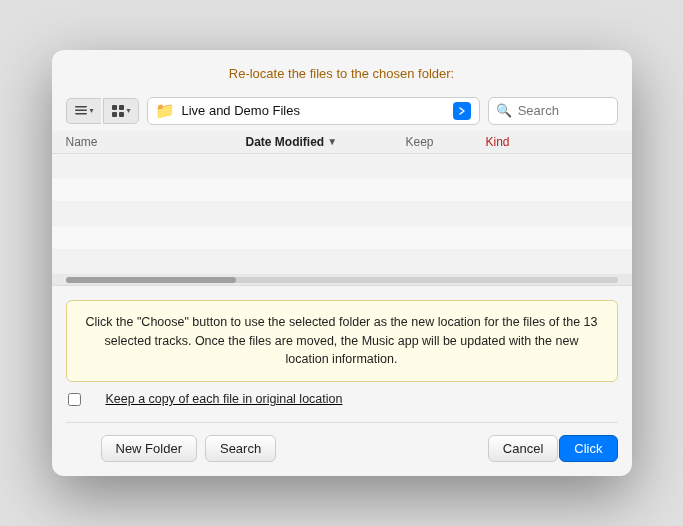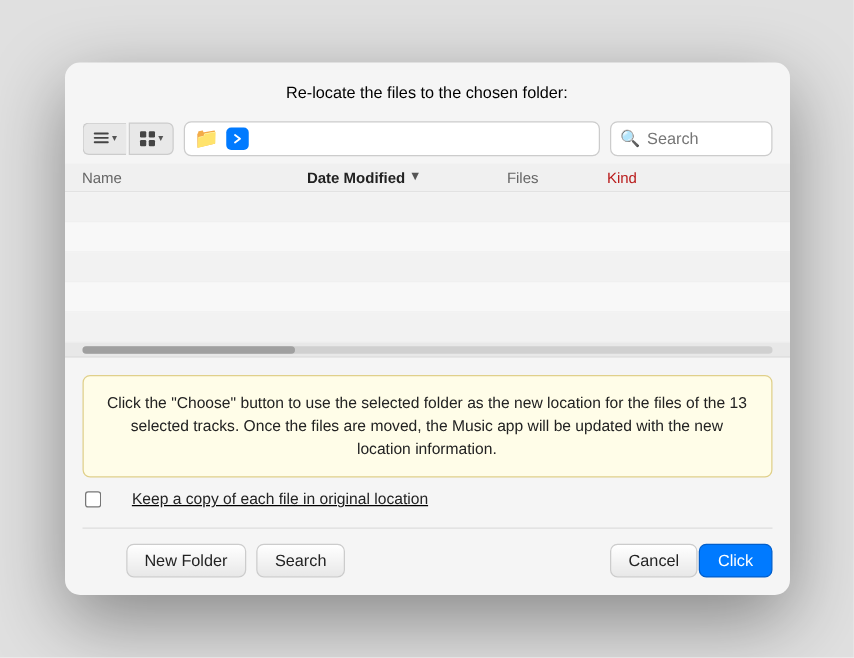--- a/index.html
+++ b/index.html
@@ -16,21 +16,21 @@
       background: #f5f5f5;
       border-radius: 12px;
       width: 580px;
       box-shadow: 0 20px 60px rgba(0,0,0,0.4);
       overflow: hidden;
       padding: 0;
     }
     .dialog-title {
       text-align: center;
       font-size: 13px;
-      color: #000000;
+      color: #a16207;
       padding: 16px 20px 10px;
       font-weight: 400;
     }
     .toolbar {
       display: flex;
       align-items: center;
       padding: 6px 14px 6px;
       gap: 8px;
     }
     .view-buttons {
@@ -283,40 +283,41 @@
           <rect x="8" y="1" width="5" height="5" rx="1" fill="#444"></rect>
           <rect x="1" y="8" width="5" height="5" rx="1" fill="#444"></rect>
           <rect x="8" y="8" width="5" height="5" rx="1" fill="#444"></rect>
         </svg>
         <span class="chevron-small">▾</span>
       </button>
     </div>
 
     <div class="folder-pill">
       <span class="folder-icon">📁</span>
+      <span class="folder-name">Live and Demo Files</span>
       <div class="folder-arrow">
         <svg width="10" height="10" viewBox="0 0 10 10">
             <path d="M3 2l4 3-4 3" stroke="white" stroke-width="1.5" fill="none" stroke-linecap="round" stroke-linejoin="round"></path>
           </svg>
       </div>
     </div>
 
     <div class="search-box">
       <span class="search-icon-wrap">🔍</span>
       <input class="search-input" type="text" placeholder="Search" style="">
     </div>
   </div>
 
   <div class="file-list-header">
     <div class="col-name">Name</div>
     <div class="col-date">
       <span>Date Modified</span>
       <span class="sort-arrow">▼</span>
     </div>
-    <div class="col-size">Files</div>
+    <div class="col-size">Keep</div>
     <div class="col-kind">Kind</div>
   </div>
 
   <div class="file-list-body">
     <div class="file-row"></div>
     <div class="file-row"></div>
     <div class="file-row"></div>
     <div class="file-row"></div>
     <div class="file-row"></div>
   </div>

